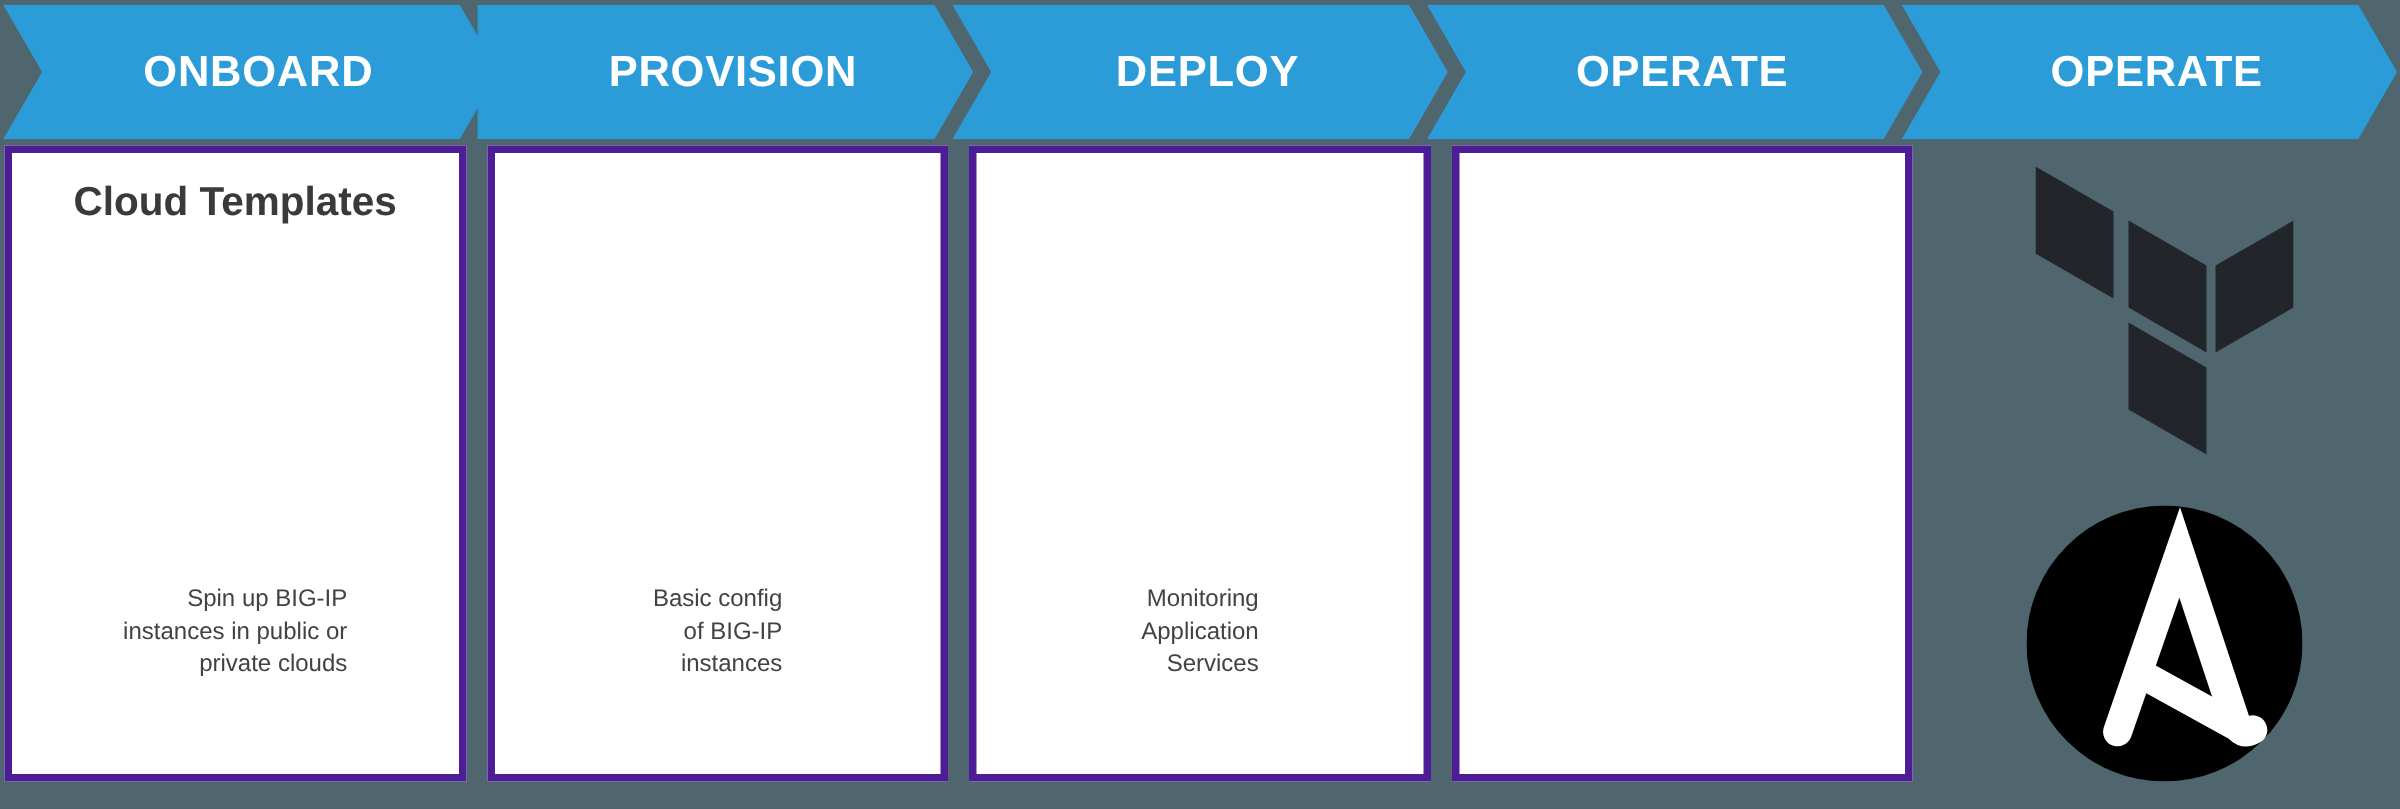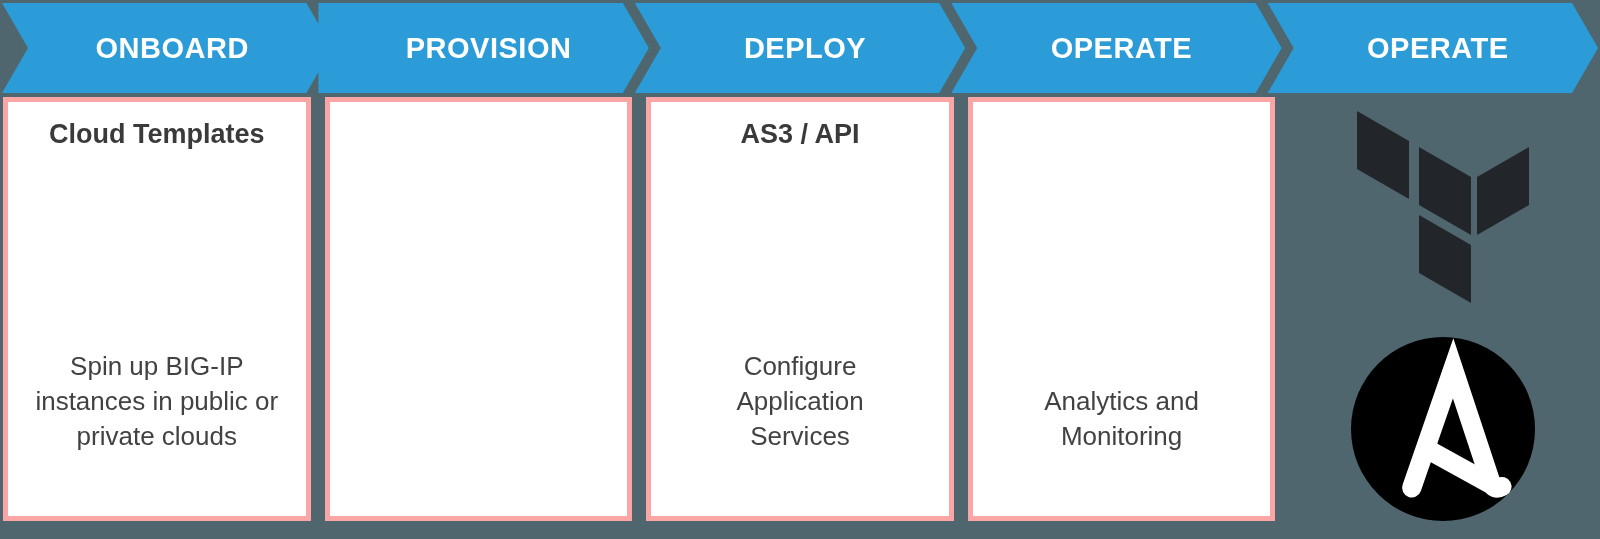--- a/index.html
+++ b/index.html
@@ -39,42 +39,43 @@
   
   .content{
     display:grid;
     grid-template-columns:repeat(5,1fr);
     gap:14px;
     padding:4px 3px 0 3px;
     height:418px;
   }
   .card{
     background:#FFFFFF;
-    border:5px solid #fca5a5;
+    border:5px solid #4c1d95;
     display:flex;
     flex-direction:column;
     align-items:center;
     text-align:center;
     box-sizing:border-box;
   }
   .card-title{
     margin-top:16px;
     font-size:27px;
     font-weight:bold;
     color:#3A3A3A;
     line-height:1.2;
     white-space:pre-line;
   }
   .card-body{
     margin-top:auto;
     margin-bottom:62px;
-    font-size:26px;
+    font-size:16px;
     color:#424242;
     line-height:1.35;
     white-space:pre-line;
+    text-align:right;
   }
   
   .tools-col{
     display:flex;
     flex-direction:column;
     align-items:center;
     padding-top:14px;
     overflow:visible;
   }
   .terraform-logo svg{display:block;}
@@ -107,32 +108,32 @@
   <div class="content">
 
     <div class="card">
       <div class="card-title">Cloud Templates</div>
       <div class="card-body">Spin up BIG-IP
 instances in public or
 private clouds</div>
     </div>
 
     <div class="card">
+      <div class="card-body">Basic config
+of BIG-IP
+instances</div>
     </div>
 
     <div class="card">
-      <div class="card-title">AS3 / API</div>
-      <div class="card-body">Configure
+      <div class="card-body">Monitoring
 Application
 Services</div>
     </div>
 
     <div class="card">
-      <div class="card-body">Analytics and
-Monitoring</div>
     </div>
 
     <div class="tools-col">
 
       <div class="terraform-logo">
         <svg width="172" height="192" viewBox="0 0 86 96" xmlns="http://www.w3.org/2000/svg">
           <g fill="#22262B">
             <polygon points="0,0 26,15 26,44 0,29"></polygon>
             <polygon points="31,18 57,33 57,62 31,47"></polygon>
             <polygon points="86,18 60,33 60,62 86,47"></polygon>

